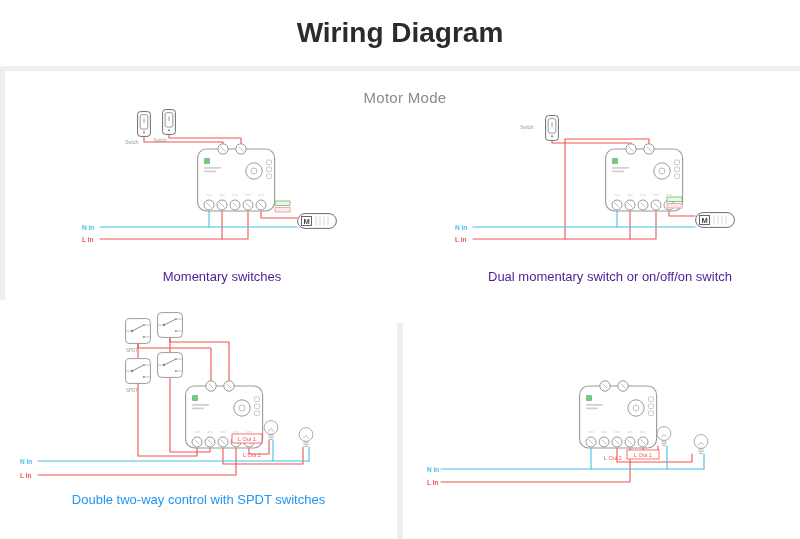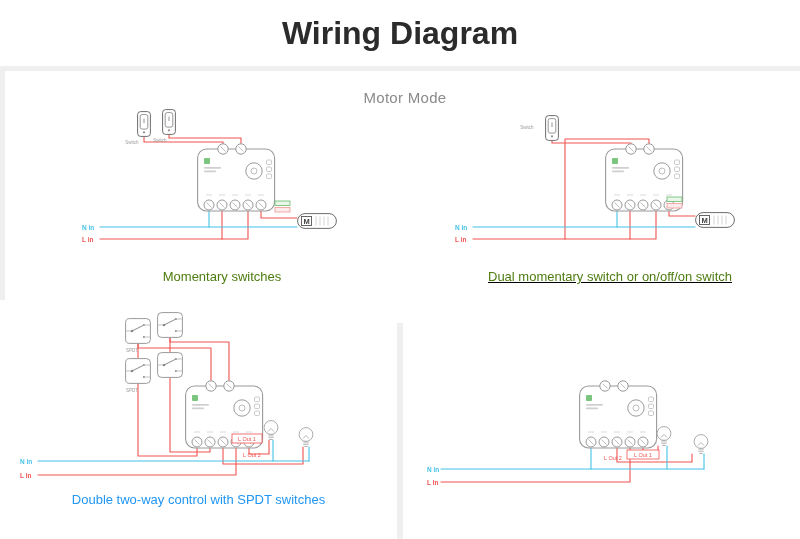--- a/index.html
+++ b/index.html
@@ -1,29 +1,29 @@
 <!DOCTYPE html>
 <html><head>
 <meta charset="utf-8">
 <style>
   html,body{margin:0;padding:0;background:#efefef;}
   .page{position:relative;width:800px;height:539px;background:#efefef;overflow:hidden;
         font-family:"Liberation Sans",sans-serif;}
   header{position:absolute;top:0;left:0;width:800px;height:66px;background:#fff;}
-  .page-title{margin:0;font-size:32px;font-weight:700;color:#2b2b2b;text-align:center;line-height:66px;}
+  .page-title{margin:0;font-size:28px;font-weight:700;color:#2b2b2b;text-align:center;line-height:66px;}
   .panel{position:absolute;background:#fff;}
   .motor-panel{top:71px;left:5px;width:800px;height:252px;}
   .bottom-left{top:300px;left:0;width:397px;height:239px;}
   .bottom-right{top:300px;left:403px;width:397px;height:239px;}
   .section-heading{margin:0;padding-top:18px;font-size:15px;font-weight:400;color:#8a8a8a;text-align:center;letter-spacing:.3px;}
   .diagram{position:absolute;}
   .d1{left:22px;top:38px;width:390px;}
-  .d2{left:430px;top:38px;width:350px;text-decoration:underline;}
+  .d2{left:430px;top:38px;width:350px;}
   .diagram svg{display:block;}
-  .caption{margin-top:4px;text-align:center;font-size:13px;color:#4d7c0f;}
+  .caption{margin-top:4px;text-align:center;font-size:13px;color:#4c1d95;}
   .bl-svg{position:absolute;left:12px;top:6px;}
   .bl-caption{position:absolute;left:0;top:192px;width:100%;text-align:center;font-size:13px;color:#2196f3;}
   .br-svg{position:absolute;left:12px;top:58px;}
   svg text{font-family:"Liberation Sans",sans-serif;}
   .wire{fill:none;stroke-width:1.1;stroke-linejoin:round;stroke-linecap:round;}
   .wire-l{stroke:#ef5350;}
   .wire-n{stroke:#45c1e8;}
   .lbl-n{fill:#45c1e8;font-size:6.5px;font-weight:bold;}
   .lbl-l{fill:#ef5350;font-size:6.5px;font-weight:bold;}
   .lbl-out{fill:#ef5350;font-size:5.5px;}

